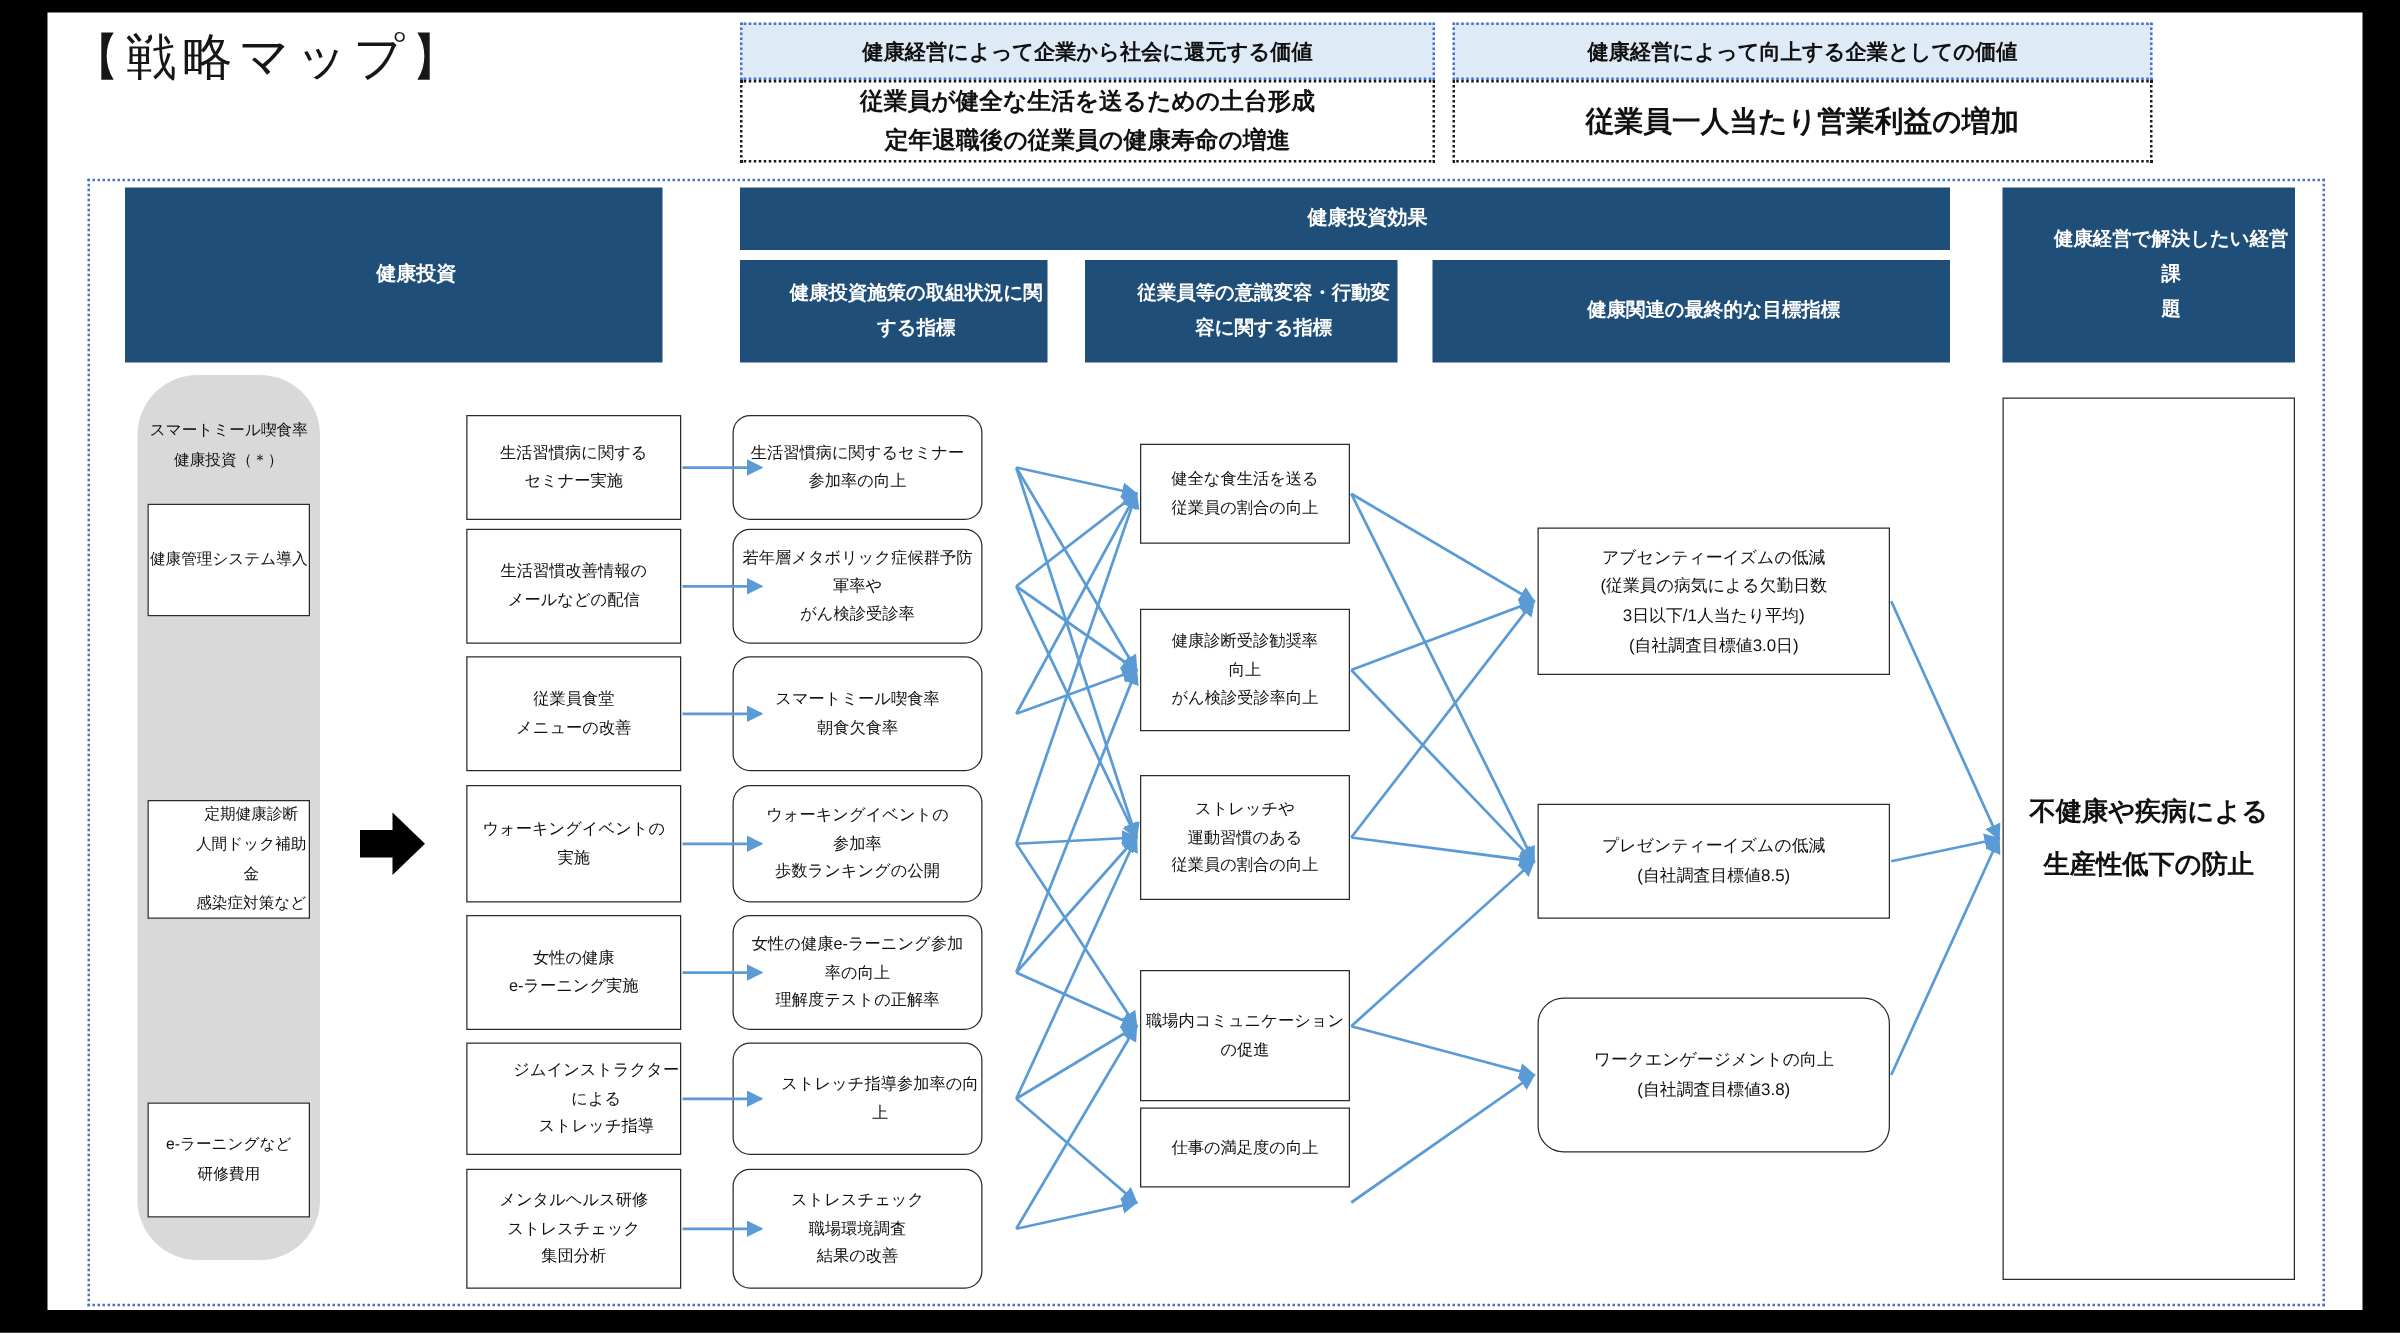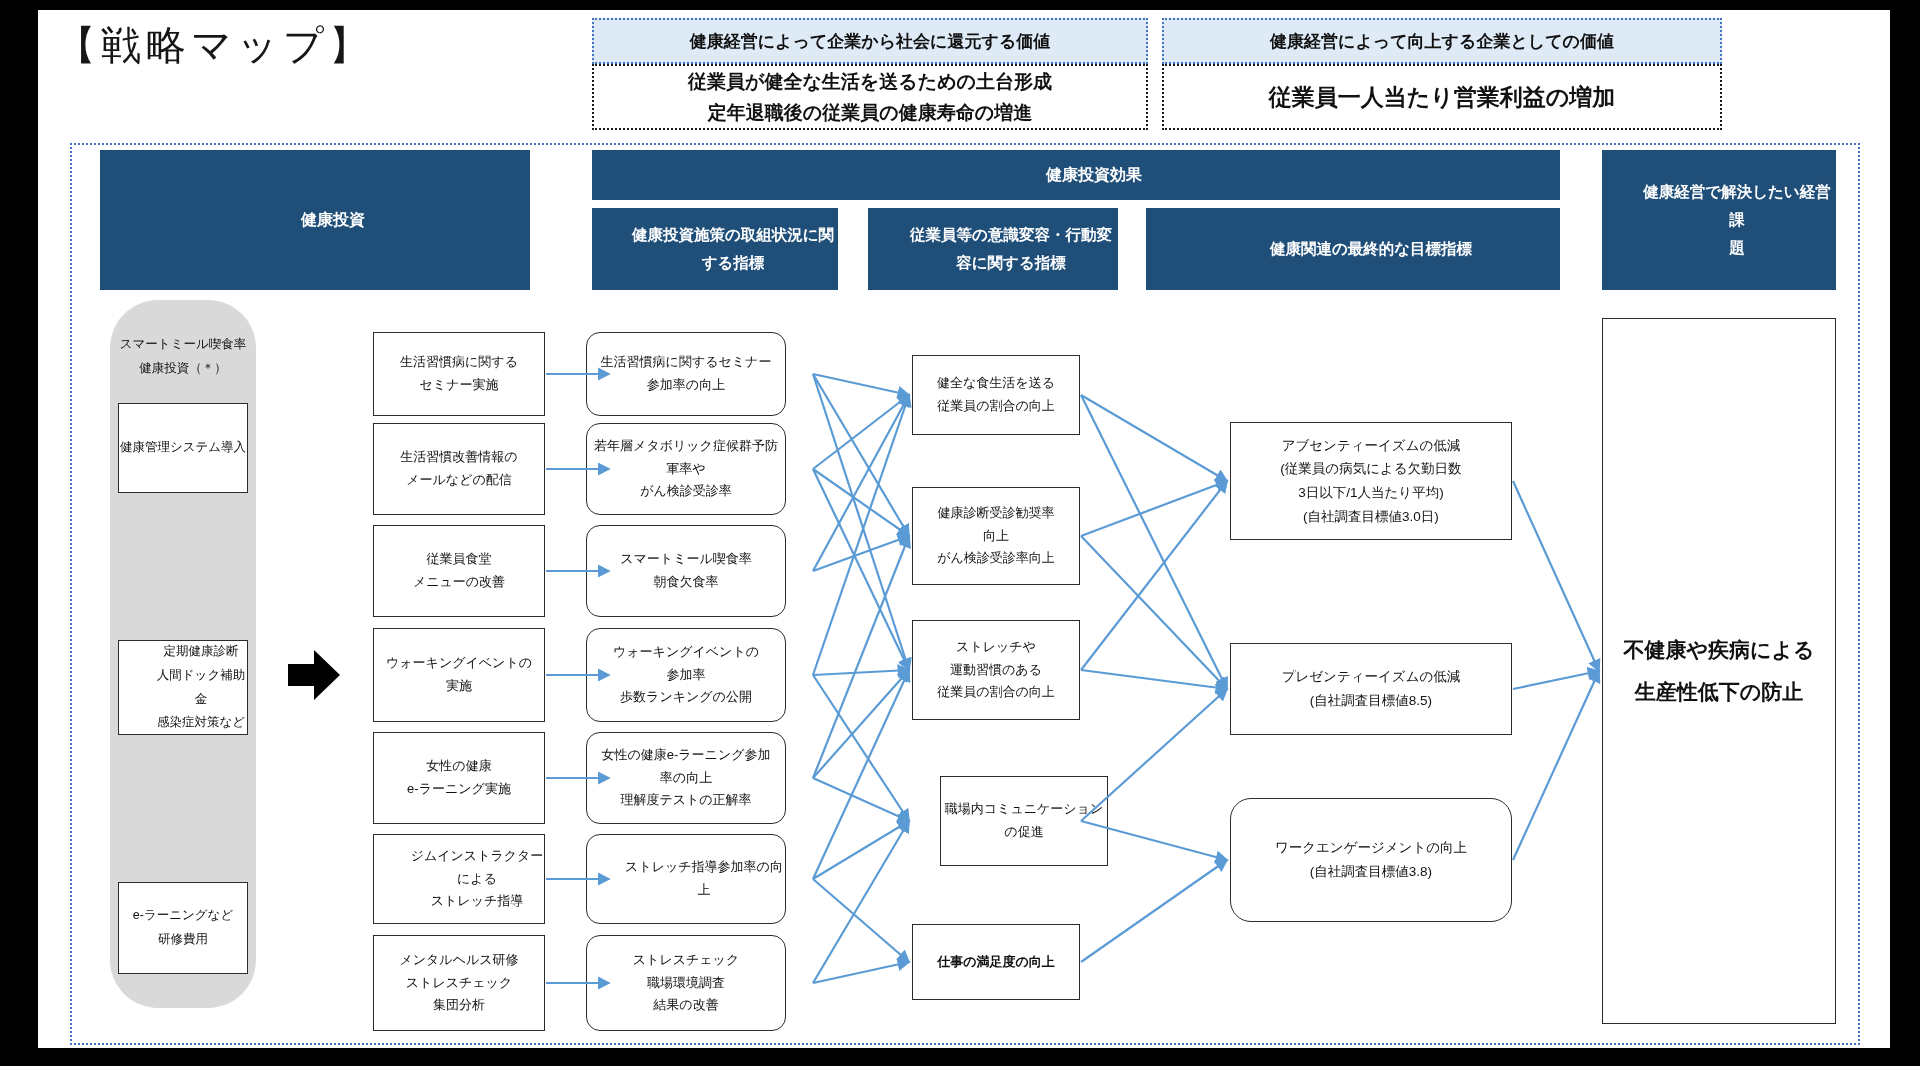--- a/index.html
+++ b/index.html
@@ -30,21 +30,21 @@
   #inv2{left:80px;top:630px;width:130px;height:95px;padding-left:36px;}
   #inv3{left:80px;top:872px;width:130px;height:92px;}
   #black-arrow{left:250px;top:634px;width:52px;height:62px;}
   .box{background:#fff;border:1.5px solid #2b2b2b;font-size:13px;line-height:1.75;color:#111;}
   .m{left:335px;width:172px;} .p{left:548px;width:200px;border-radius:14px;}
   #m1,#p1{top:322px;height:84px;} #m2,#p2{top:413px;height:92px;} #m3,#p3{top:515px;height:92px;}
   #m4,#p4{top:618px;height:94px;} #m5,#p5{top:722px;height:92px;} #m6,#p6{top:824px;height:90px;padding-left:36px;}
   #m7,#p7{top:925px;height:96px;}
   .b{left:874px;width:168px;}
   #b1{top:345px;height:80px;} #b2{top:477px;height:98px;} #b3{top:610px;height:100px;}
-  #b4{top:766px;height:90px;margin-left:28px;} #b5{top:914px;height:76px;font-weight:bold;}
+  #b4{top:766px;height:105px;} #b5{top:876px;height:64px;}
   .t{left:1192px;width:282px;font-size:13.5px;}
   #t1{top:412px;height:118px;} #t2{top:633px;height:92px;} #t3{top:788px;height:124px;border-radius:21px;}
   #goal{left:1564px;top:308px;width:234px;height:706px;font-size:21px;font-weight:bold;line-height:2;}
   #arrows{left:0;top:0;width:1852px;height:1038px;pointer-events:none;}
 </style>
 </head>
 <body>
 
 <div id="slide">
 

